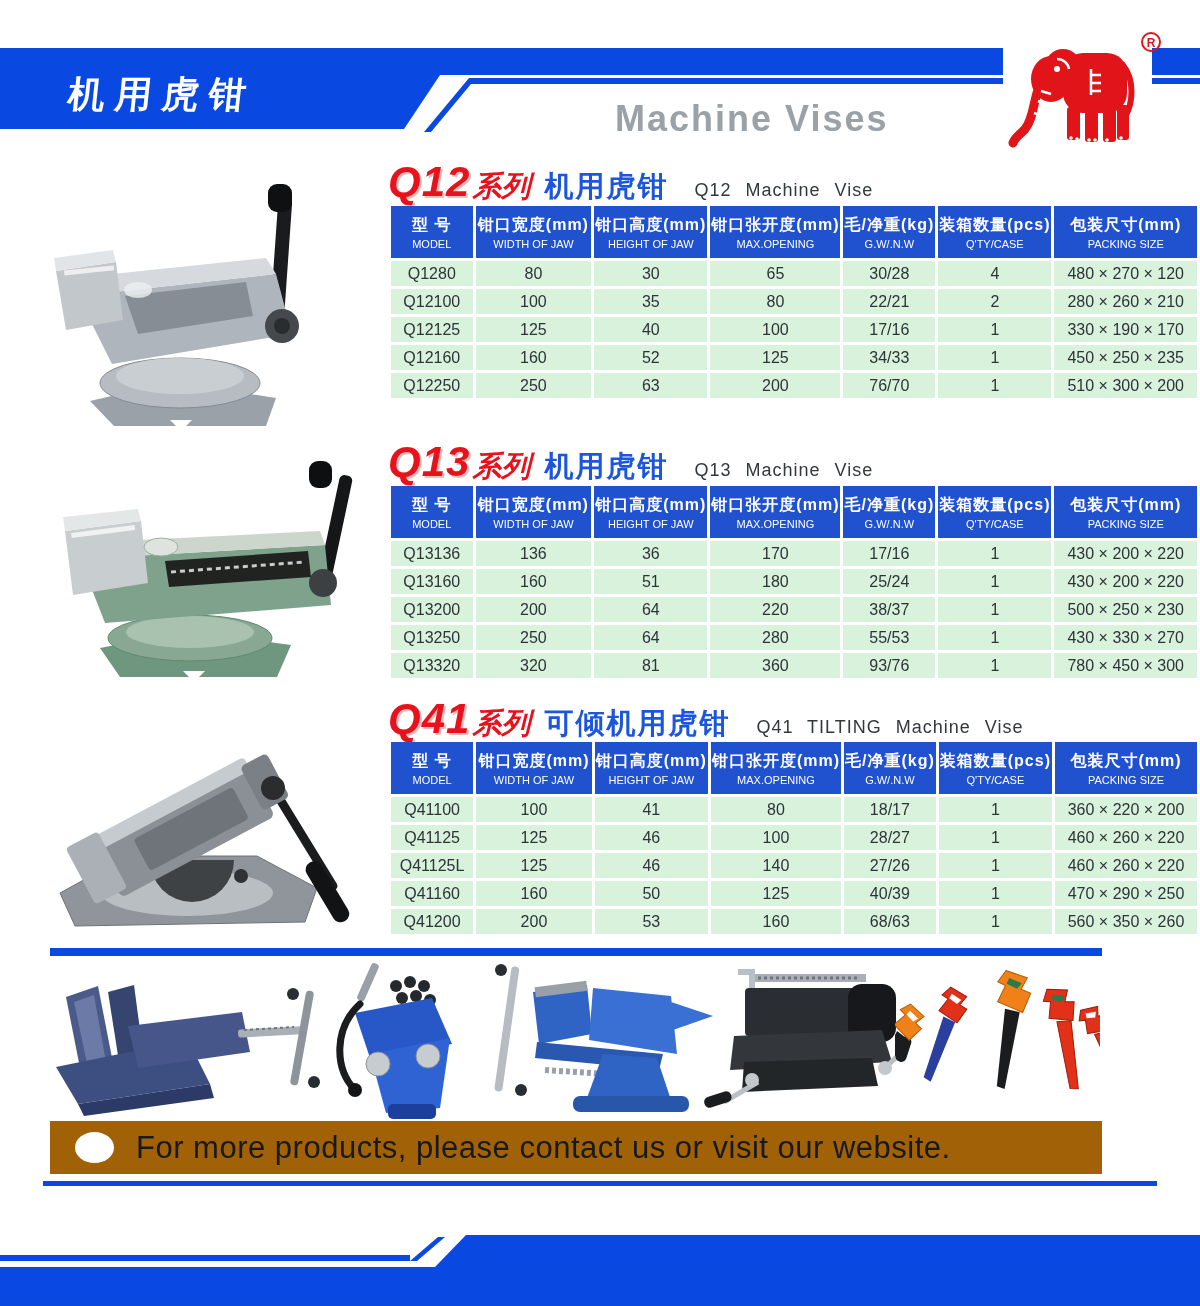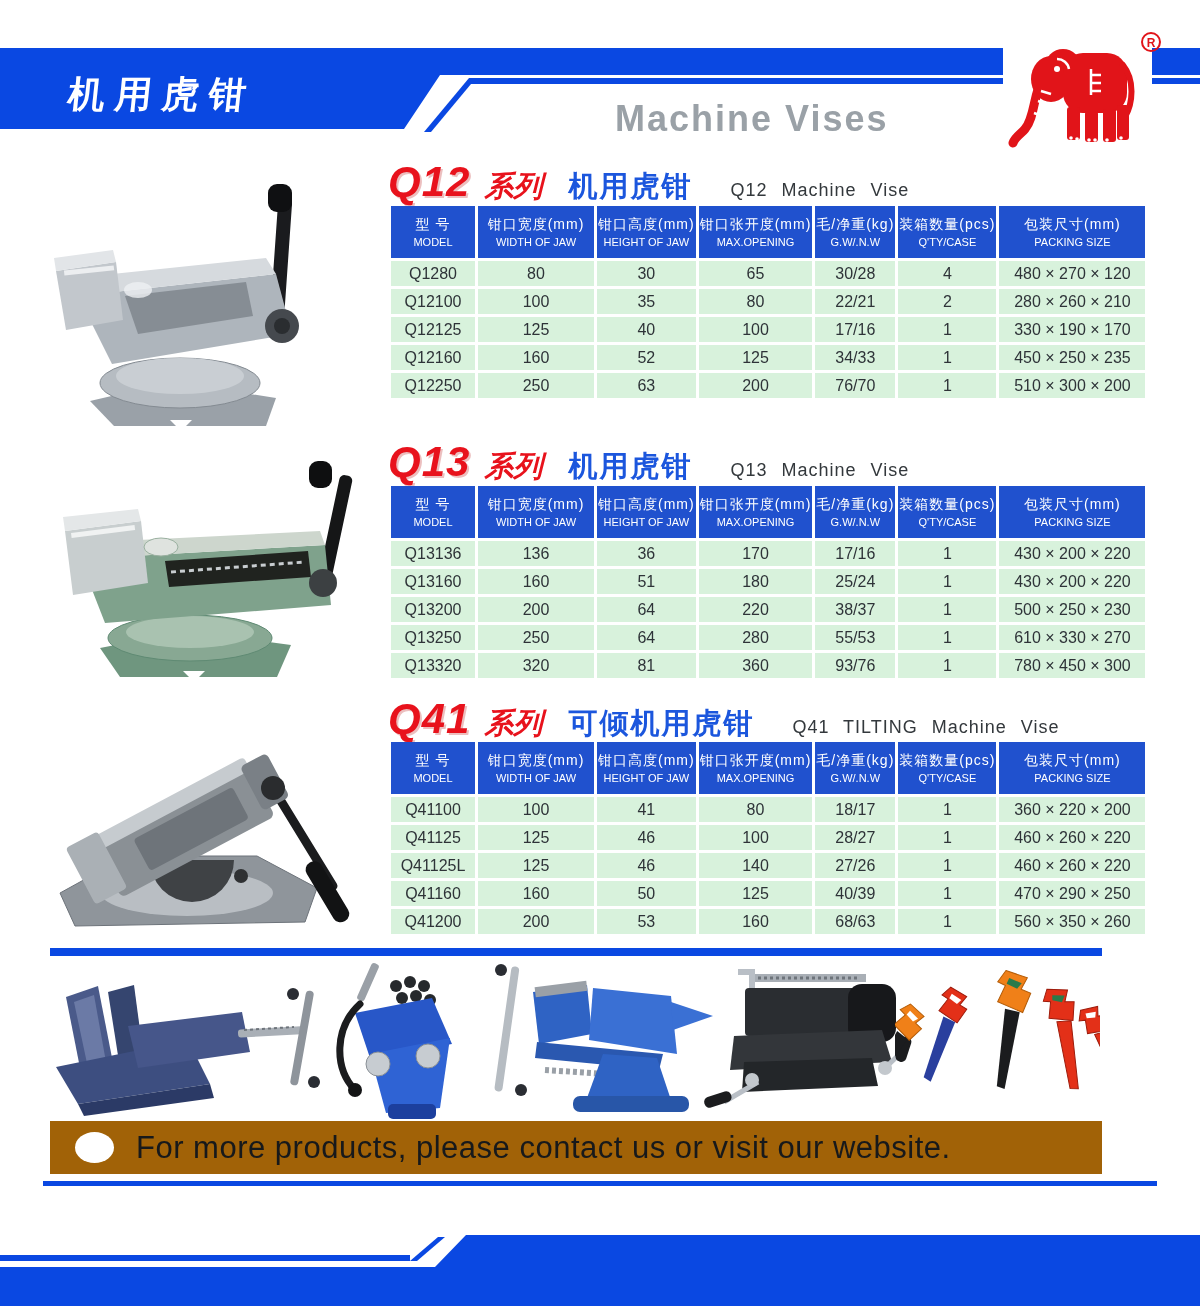--- a/index.html
+++ b/index.html
@@ -8,32 +8,32 @@
   svg{display:block;}
   .abs{position:absolute;}
 
   
   .header-cn{position:absolute;left:68px;top:70px;color:#fff;font-size:37px;font-weight:bold;
              letter-spacing:10px;transform:skewX(-6deg);}
   .header-en{position:absolute;left:615px;top:98px;color:#9aa1a7;font-size:36px;font-weight:bold;
              letter-spacing:2px;}
 
   
-  .sec-title{position:absolute;left:388px;width:700px;display:flex;align-items:baseline;gap:12px;}
+  .sec-title{position:absolute;left:388px;width:700px;display:flex;align-items:baseline;}
   .st-q{font-size:42px;font-weight:900;font-style:italic;color:#e8121c;letter-spacing:1px;
         text-shadow:2px 2px 0 rgba(180,0,0,.25);}
   .st-xl{font-size:29px;font-weight:900;font-style:italic;color:#e8121c;margin-left:2px;}
   .st-cn{font-size:29px;font-weight:bold;color:#1b56dd;margin-left:14px;letter-spacing:2px;}
   .st-en{font-size:18px;color:#33383c;margin-left:26px;letter-spacing:1px;word-spacing:8px;}
 
   
   table.spec{position:absolute;left:388px;border-collapse:separate;border-spacing:3px;}
   table.spec th{background:#2051ce;color:#fff;vertical-align:middle;padding:3px 1px;height:46px;}
   table.spec td{background:#d8f2dc;color:#2e3338;text-align:center;font-size:16px;height:25px;padding:0 2px;}
-  .hcn{font-size:14px;font-weight:normal;letter-spacing:1px;white-space:nowrap;}
+  .hcn{font-size:16px;font-weight:bold;letter-spacing:1px;white-space:nowrap;}
   .hen{font-size:11px;font-weight:normal;margin-top:2px;white-space:nowrap;}
 
   
   .rule{position:absolute;left:50px;top:948px;width:1052px;height:8px;background:#0a48e2;}
   .green-banner{position:absolute;left:50px;top:1121px;width:1052px;height:53px;background:#a16207;
                 display:flex;align-items:center;}
   .oval{width:39px;height:31px;background:#fff;border-radius:50%;margin-left:25px;flex:0 0 auto;}
   .banner-text{font-size:31px;color:#17191b;margin-left:22px;letter-spacing:.5px;}
 </style>
 </head>
@@ -306,21 +306,21 @@
           <td>1</td>
           <td>500 × 250 × 230</td>
         </tr>
         <tr>
           <td>Q13250</td>
           <td>250</td>
           <td>64</td>
           <td>280</td>
           <td>55/53</td>
           <td>1</td>
-          <td>610 × 330 × 270</td>
+          <td>430 × 330 × 270</td>
         </tr>
         <tr>
           <td>Q13320</td>
           <td>320</td>
           <td>81</td>
           <td>360</td>
           <td>93/76</td>
           <td>1</td>
           <td>780 × 450 × 300</td>
         </tr>

